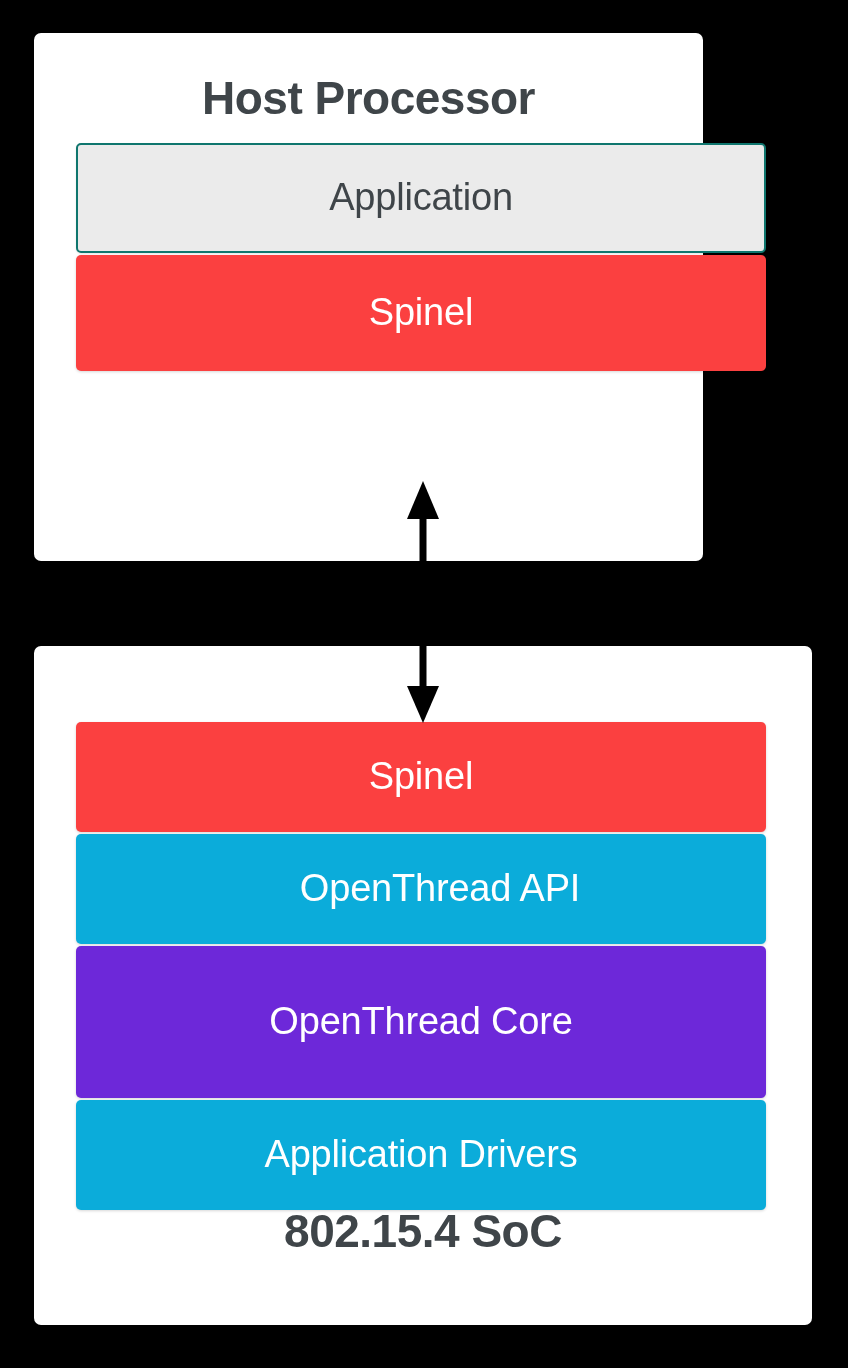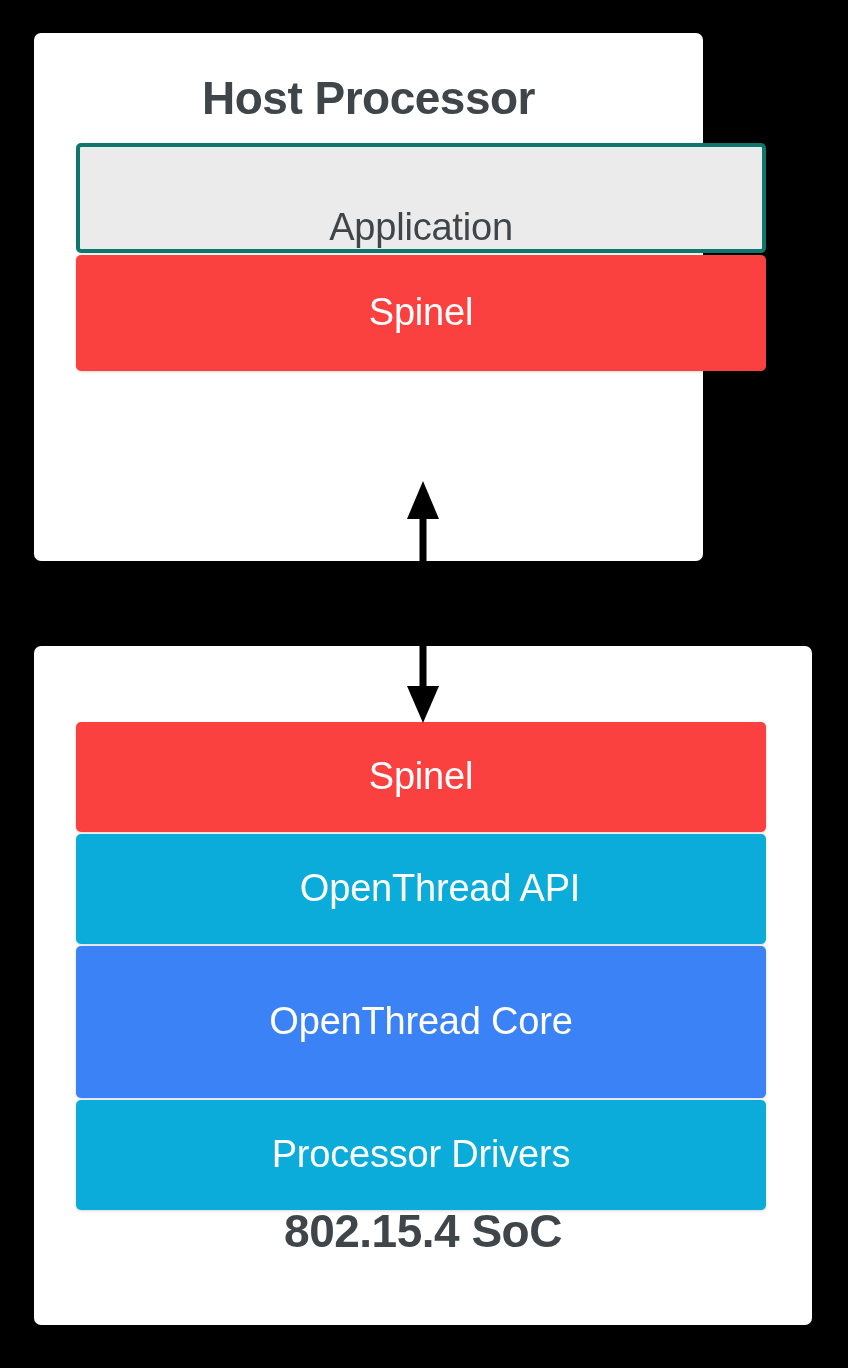--- a/index.html
+++ b/index.html
@@ -81,24 +81,23 @@
     border-radius: 5px;
     font-size: 38px;
     line-height: 1.1;
     letter-spacing: -0.2px;
     margin-bottom: 2px;
   }
   .layer:last-child { margin-bottom: 0; }
 
   .layer-outline {
     background: #ebebeb;
-    border: 4px solid #0f766e;
+    border: 2px solid #0f766e;
     color: #3f4549;
     box-shadow: 0 1px 2px rgba(0,0,0,0.10);
-    align-items: flex-end;
   }
   .layer-solid {
     border: none;
     color: #ffffff;
     box-shadow: 0 1px 3px rgba(0,0,0,0.16);
   }
 
   .h-110 { height: 110px; }
   .h-108 { height: 108px; }
   .h-116 { height: 116px; }
@@ -133,25 +132,25 @@
   </div>
 
   <div class="card card-soc">
     <div class="stack stack-soc">
       <div class="layer layer-solid h-110" style="background:#fb4040;">
         <span>Spinel</span>
       </div>
       <div class="layer layer-solid h-110" style="background:#0bacda;padding-left:38px;">
         <span>OpenThread API</span>
       </div>
-      <div class="layer layer-solid h-152" style="background:#3b82f6;">
+      <div class="layer layer-solid h-152" style="background:#6d28d9;">
         <span>OpenThread Core</span>
       </div>
       <div class="layer layer-solid h-110" style="background:#0bacda;">
-        <span>Processor Drivers</span>
+        <span>Application Drivers</span>
       </div>
     </div>
 
     <div class="card-title title-soc">802.15.4 SoC</div>
   </div>
 
   <svg class="arrow" viewBox="0 0 848 1368" width="848" height="1368">
 
     <g>
       <line x1="423" y1="563" x2="423" y2="516" stroke="#000000" stroke-width="7"></line>

